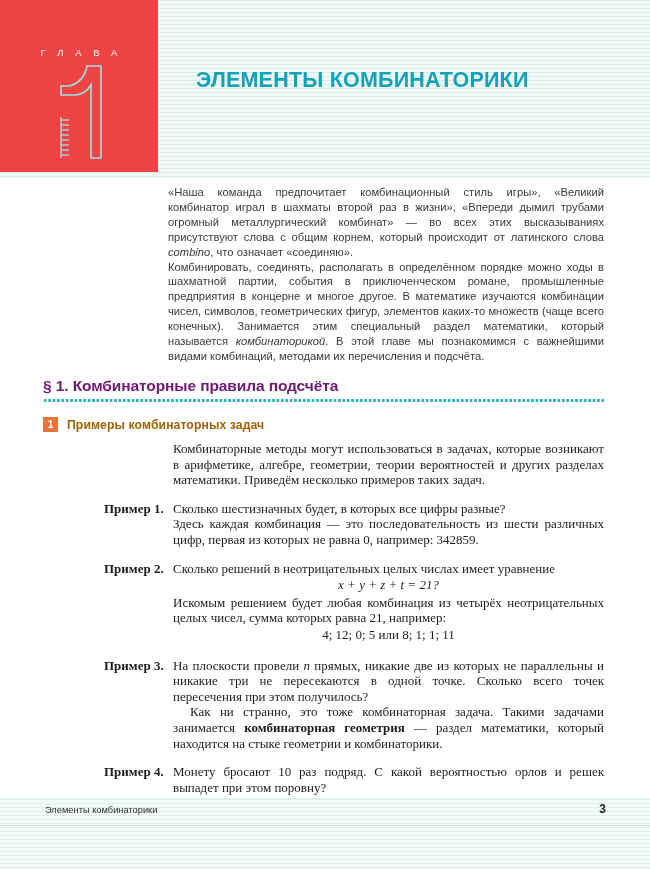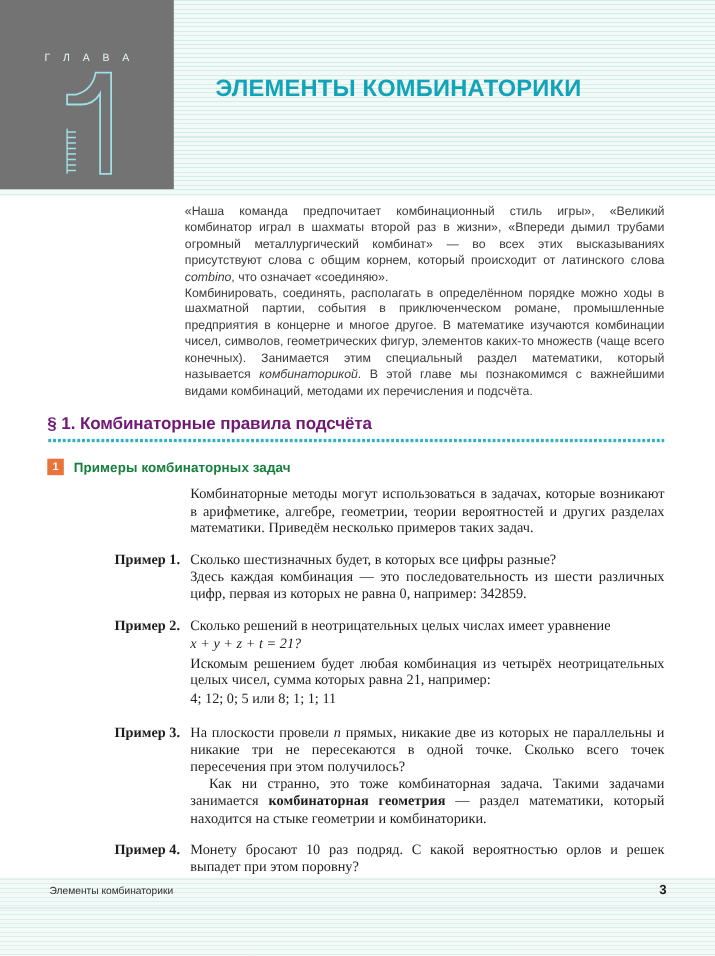--- a/index.html
+++ b/index.html
@@ -39,21 +39,21 @@
       #f2faf8 4px
     );
   }
 
   .chapter-block {
     position: absolute;
     left: 0;
     top: 0;
     width: 158px;
     height: 172px;
-    background: #737373;
+    background: #ef4444;
     z-index: 3;
   }
 
   .chapter-word {
     position: absolute;
     top: 47px;
     left: 0;
     width: 158px;
     text-align: center;
     color: #e6f7f8;
@@ -141,21 +141,21 @@
     color: #ffffff;
     font-family: "Liberation Sans", sans-serif;
     font-weight: bold;
     font-size: 10px;
     display: flex;
     align-items: center;
     justify-content: center;
     line-height: 1;
   }
   .sub-title {
-    color: #15803d;
+    color: #a16207;
     font-family: "Liberation Sans", sans-serif;
     font-weight: bold;
     font-size: 12.2px;
     letter-spacing: 0.1px;
   }
 
   
   .body-area {
     position: absolute;
     left: 104px;
@@ -183,20 +183,21 @@
     box-sizing: border-box;
     white-space: nowrap;
   }
   .ex-body {
     flex: 1 1 auto;
     text-align: justify;
   }
   .ex-body p { margin: 0; }
   .ex-body p.indent { text-indent: 17px; }
   .ex-body .centered {
+    text-align: center;
     margin: 1px 0 2px 0;
   }
   .ex-body i { font-style: italic; }
   .ex-body b { font-weight: bold; }
   .math { font-style: italic; }
 
   
   .footer-band {
     position: absolute;
     left: 0;

